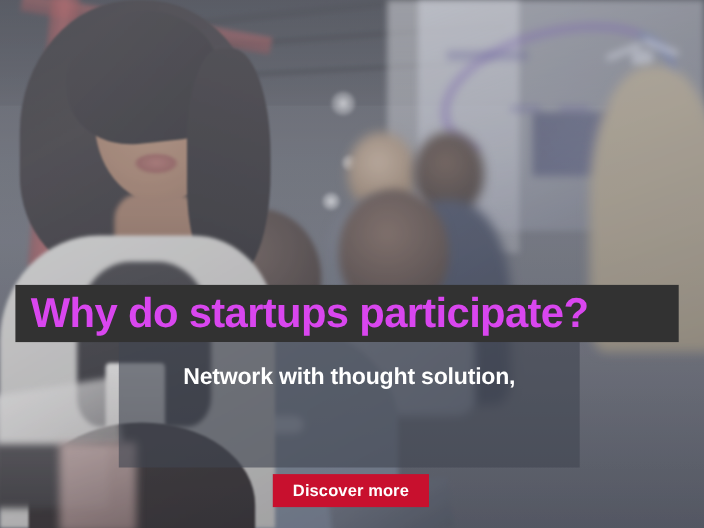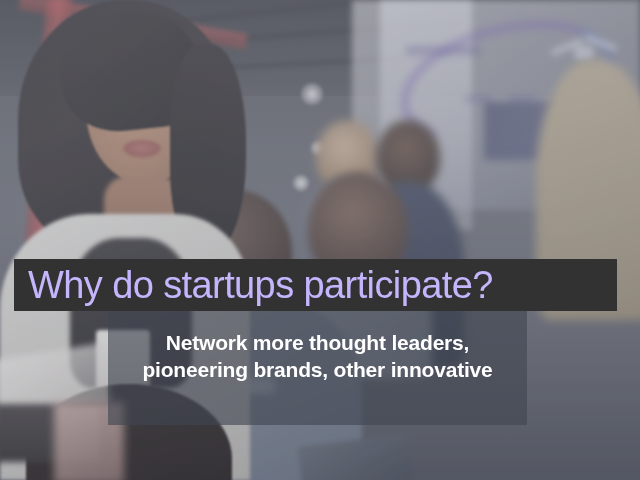--- a/index.html
+++ b/index.html
@@ -302,24 +302,24 @@
     left: 14px;
     top: 259px;
     width: 603px;
     height: 52px;
     background: #323232;
     display: flex;
     align-items: center;
     padding-left: 14px;
   }
   .title-bar h1 {
-    color: #c4b5fd;
+    color: #d946ef;
     font-family: "Liberation Sans", sans-serif;
     font-size: 38px;
-    font-weight: 400;
+    font-weight: 700;
     letter-spacing: -0.6px;
     line-height: 1;
     white-space: nowrap;
   }
 
   .subtitle-box {
     position: absolute;
     left: 108px;
     top: 311px;
     width: 419px;
@@ -461,20 +461,21 @@
     <div class="photo-wash"></div>
     <div class="photo-cool"></div>
   </div>
 
   <div class="title-bar">
     <h1>Why do startups participate?</h1>
   </div>
 
   <div class="subtitle-box">
     <p>
-      <span>Network more thought leaders,</span><br>
-      <span>pioneering brands, other innovative</span><br>
+      <span>Network with thought solution,</span><br>
+      <br>
       <br>
     </p>
   </div>
 
+  <button class="cta">Discover more</button>
 
 </div>
 
 </body></html>

